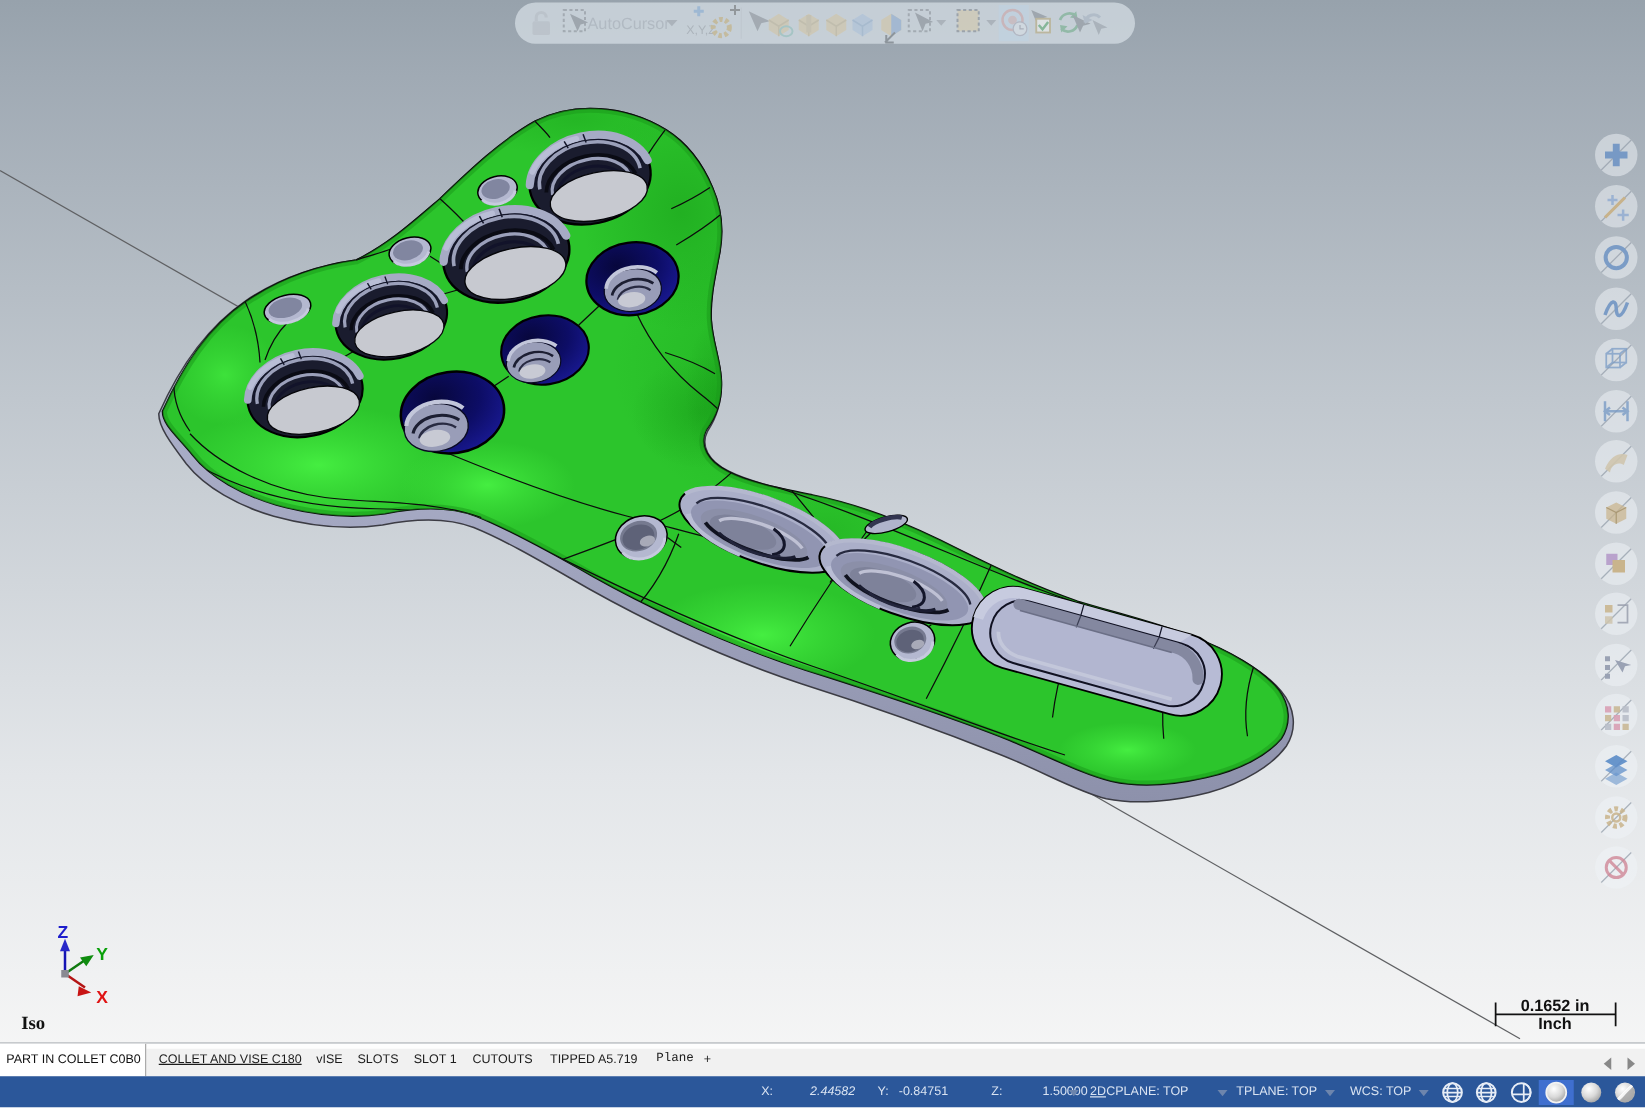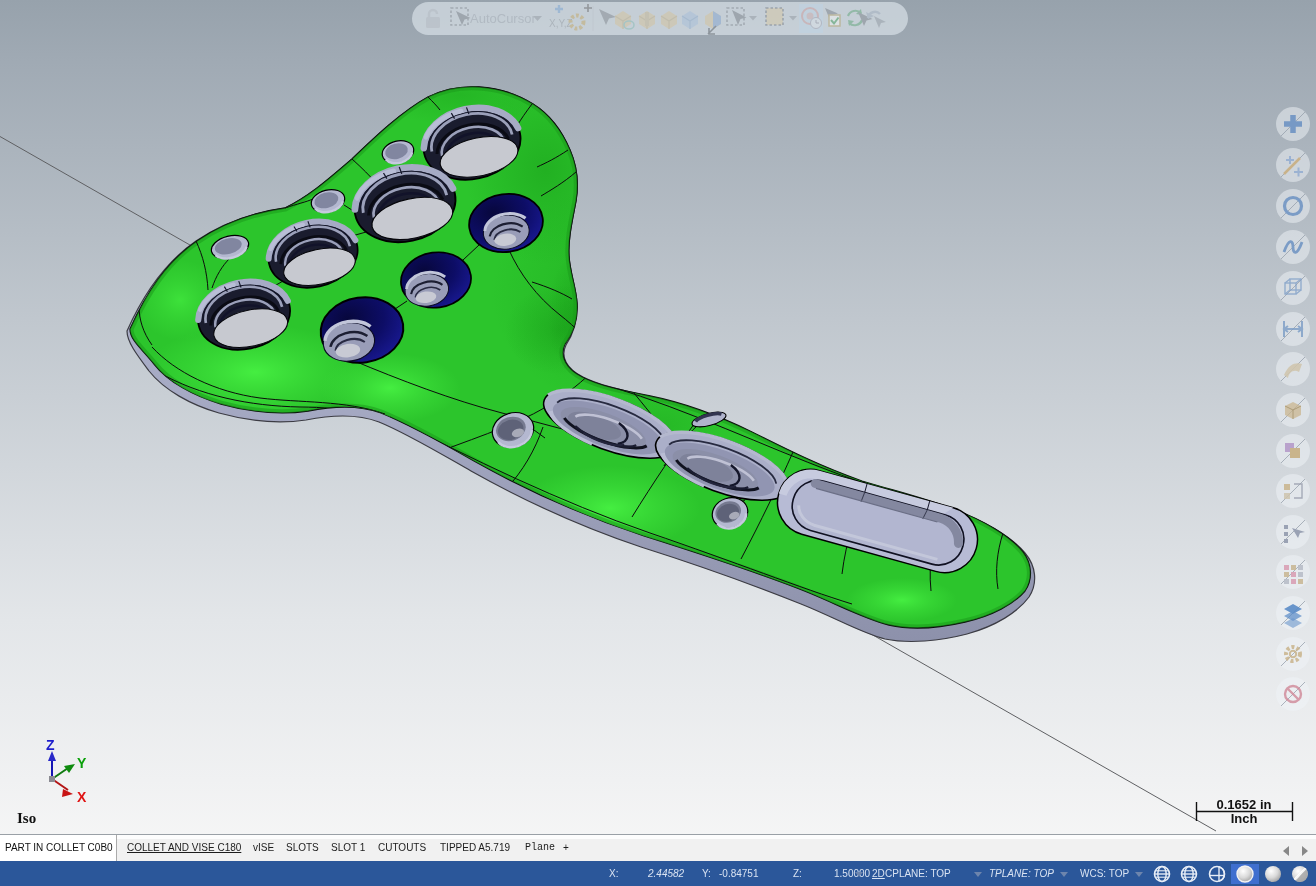--- a/index.html
+++ b/index.html
@@ -528,21 +528,21 @@
     <div class="st" style="left:609px;">X:</div>
       <div class="st" style="left:648px;font-style:italic;">2.44582</div>
     <div class="st" style="left:702px;">Y:</div>
       <div class="st" style="left:719px;">-0.84751</div>
     <div class="st" style="left:793px;">Z:</div>
       <div class="st" style="left:834px;">1.50000</div>
     <div class="arr" style="left:855px;"></div>
     <div class="st" style="left:872px;text-decoration:underline;">2D</div>
     <div class="st" style="left:851px;margin-left:34px;">CPLANE: TOP</div>
     <div class="arr" style="left:974px;"></div>
-    <div class="st" style="left:989px;font-style:italic;">TPLANE: TOP</div>
+    <div class="st" style="left:989px;">TPLANE: TOP</div>
     <div class="arr" style="left:1060px;"></div>
     <div class="st" style="left:1080px;">WCS: TOP</div>
     <div class="arr" style="left:1135px;"></div>
     <svg width="1316" height="25" viewBox="0 0 1316 25" style="position:absolute;left:0;top:0">
 <defs>
           <radialGradient id="sphg" cx="38%" cy="32%" r="75%">
             <stop offset="0%" stop-color="#ffffff"></stop>
             <stop offset="55%" stop-color="#d9d9d9"></stop>
             <stop offset="100%" stop-color="#9e9e9e"></stop>
           </radialGradient>

